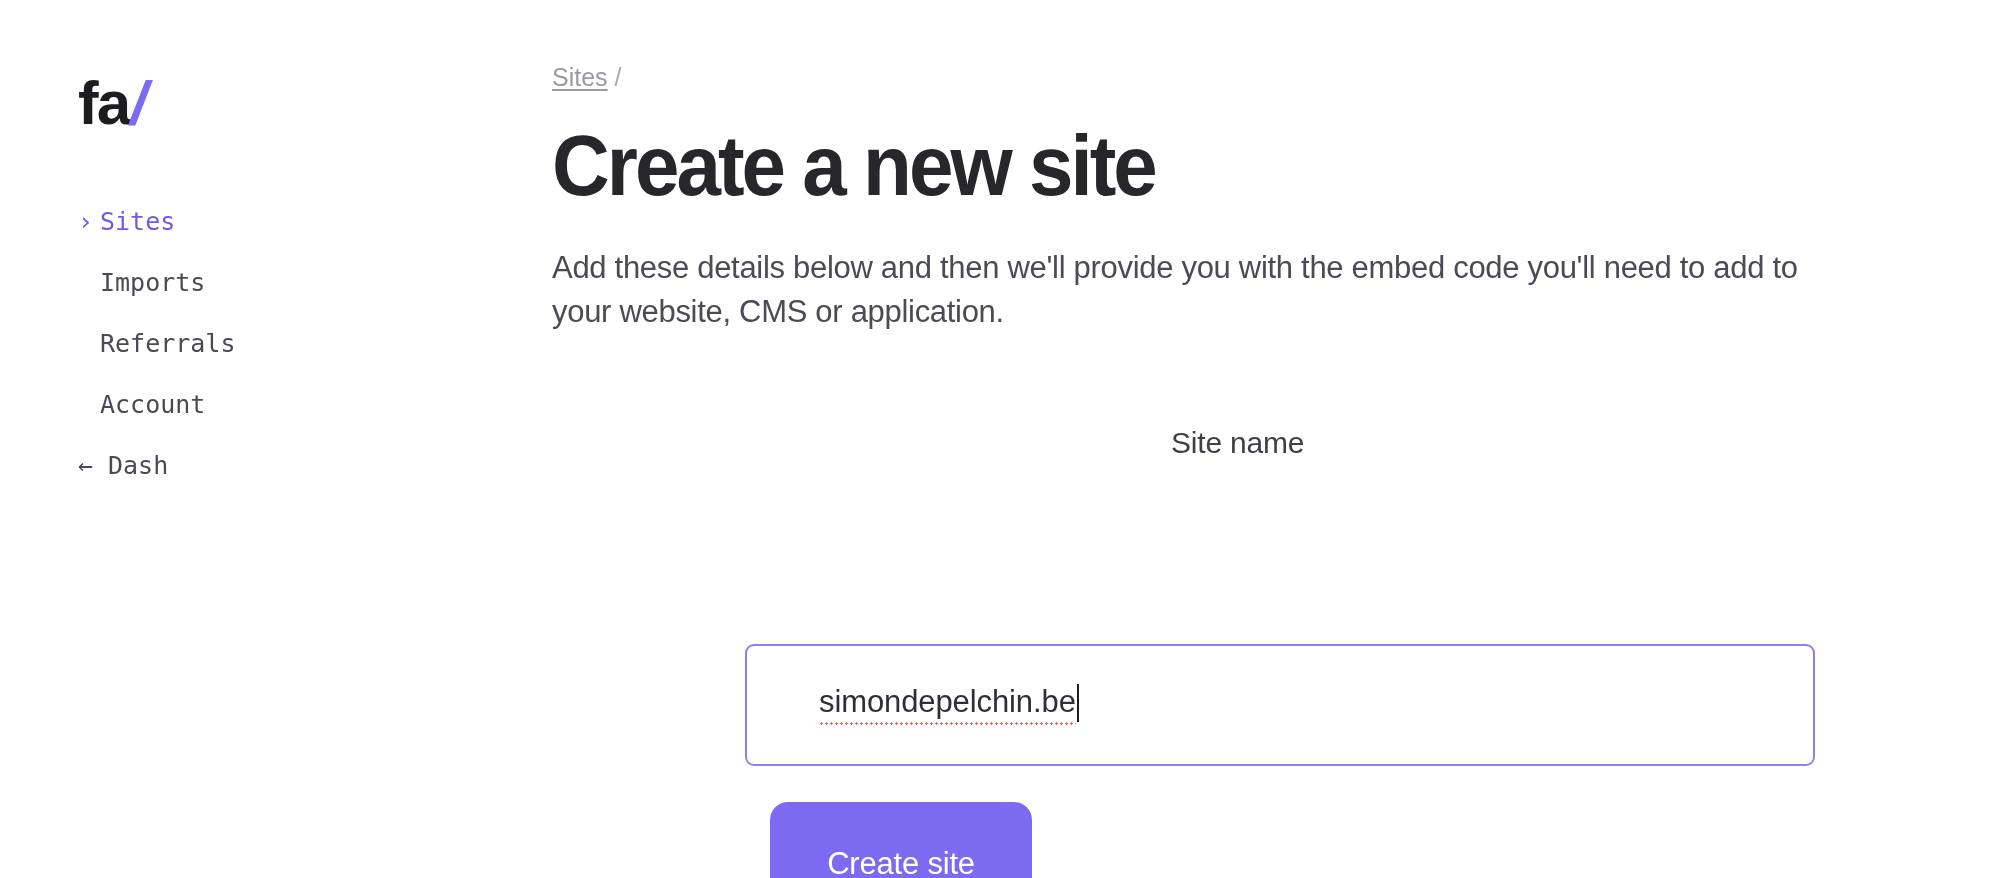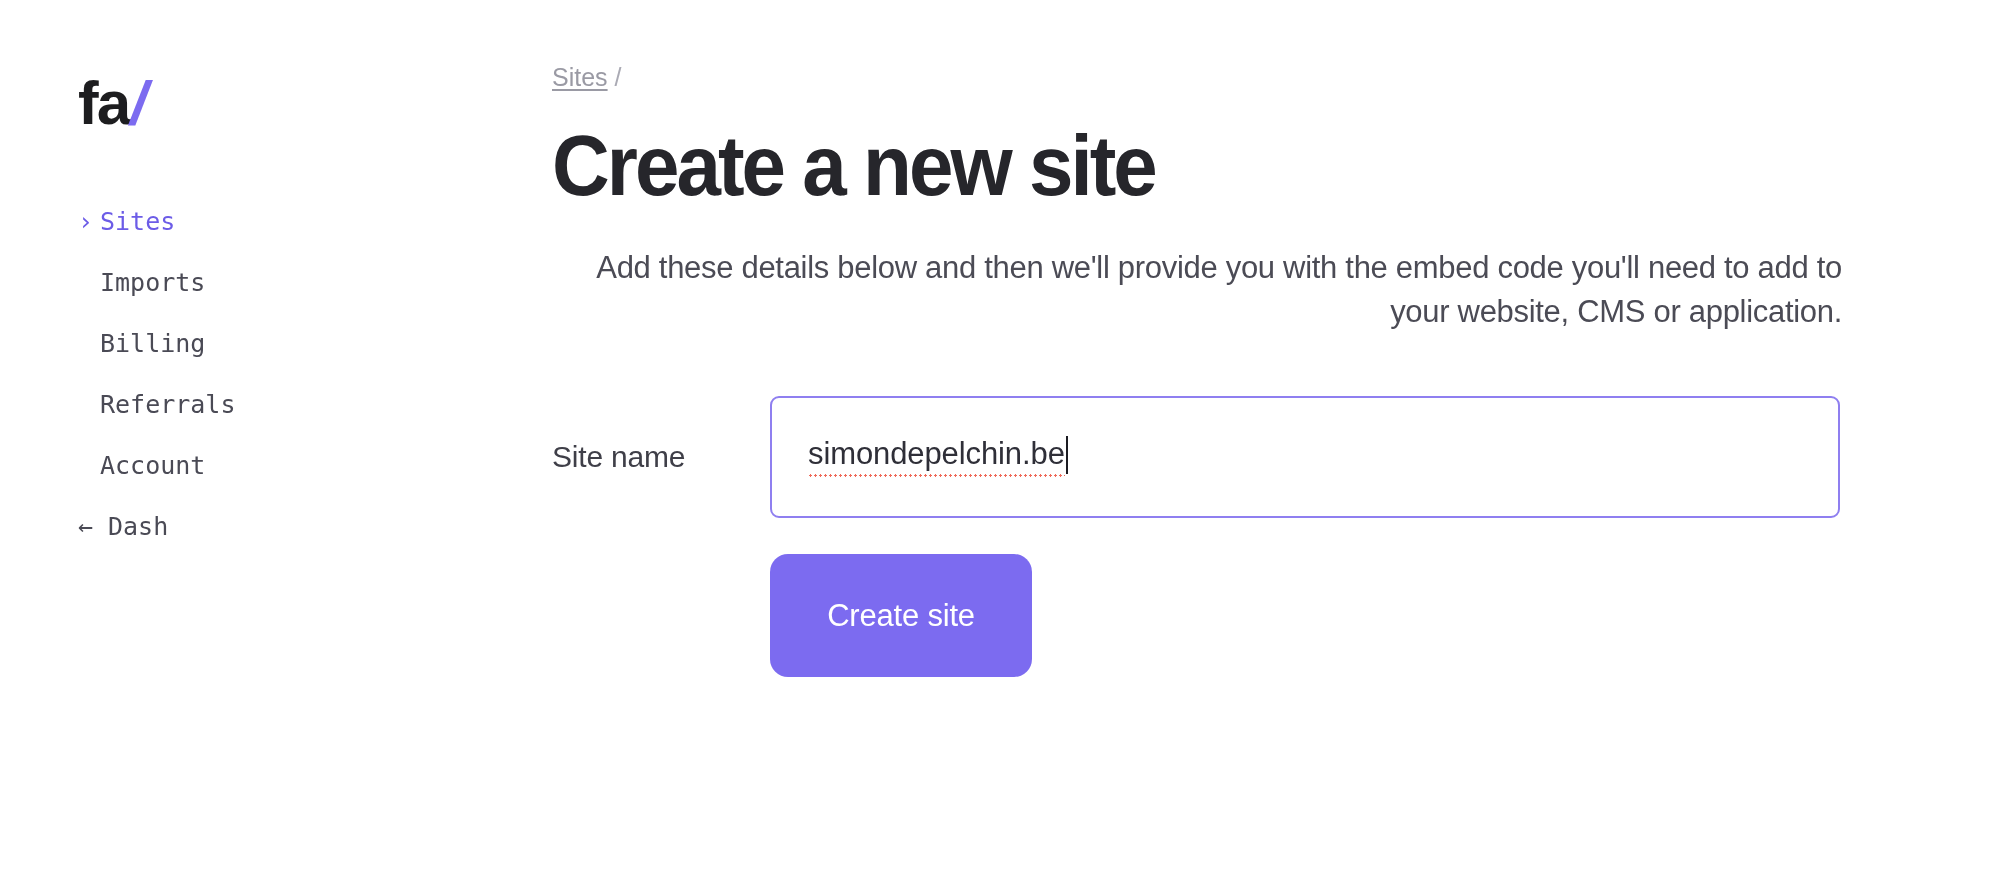--- a/index.html
+++ b/index.html
@@ -134,27 +134,27 @@
   }
 
   .page-desc {
     margin: 36px 0 4px 0;
     width: 1290px;
     font-family: "Liberation Sans", sans-serif;
     font-size: 31px;
     line-height: 1.42;
     color: #4b4b55;
     letter-spacing: -0.3px;
-    text-align: right;
   }
 
   .form-row {
     display: flex;
     align-items: center;
-    margin-top: 62px;
+    margin-top: 92px;
+    flex-direction: column;
   }
 
   .field-label {
     width: 218px;
     flex: 0 0 218px;
     font-family: "Liberation Sans", sans-serif;
     font-size: 30px;
     color: #3f3f48;
     letter-spacing: -0.2px;
     line-height: 34px;
@@ -163,21 +163,21 @@
   .text-input {
     position: relative;
     box-sizing: border-box;
     width: 1070px;
     height: 122px;
     border: 2px solid #8f7ff0;
     border-radius: 9px;
     background: #ffffff;
     display: flex;
     align-items: center;
-    padding-left: 36px;
+    padding-left: 72px;
     cursor: text;
   }
 
   .input-value-wrap {
     position: relative;
     display: inline-flex;
     align-items: center;
   }
   .input-value {
     font-family: "Liberation Sans", sans-serif;
@@ -238,23 +238,20 @@
       <div class="nav-item active">
         <span class="chev">›</span>
         <span class="nav-label">Sites</span>
       </div>
 
       <div class="nav-item">
         <span class="nav-label">Imports</span>
       </div>
 
 
-      <div class="nav-item">
-        <span class="nav-label">Billing</span>
-      </div>
 
       <div class="nav-item">
         <span class="nav-label">Referrals</span>
       </div>
 
       <div class="nav-item">
         <span class="nav-label">Account</span>
       </div>
 
       <div class="nav-item" style="padding-left:0;">

